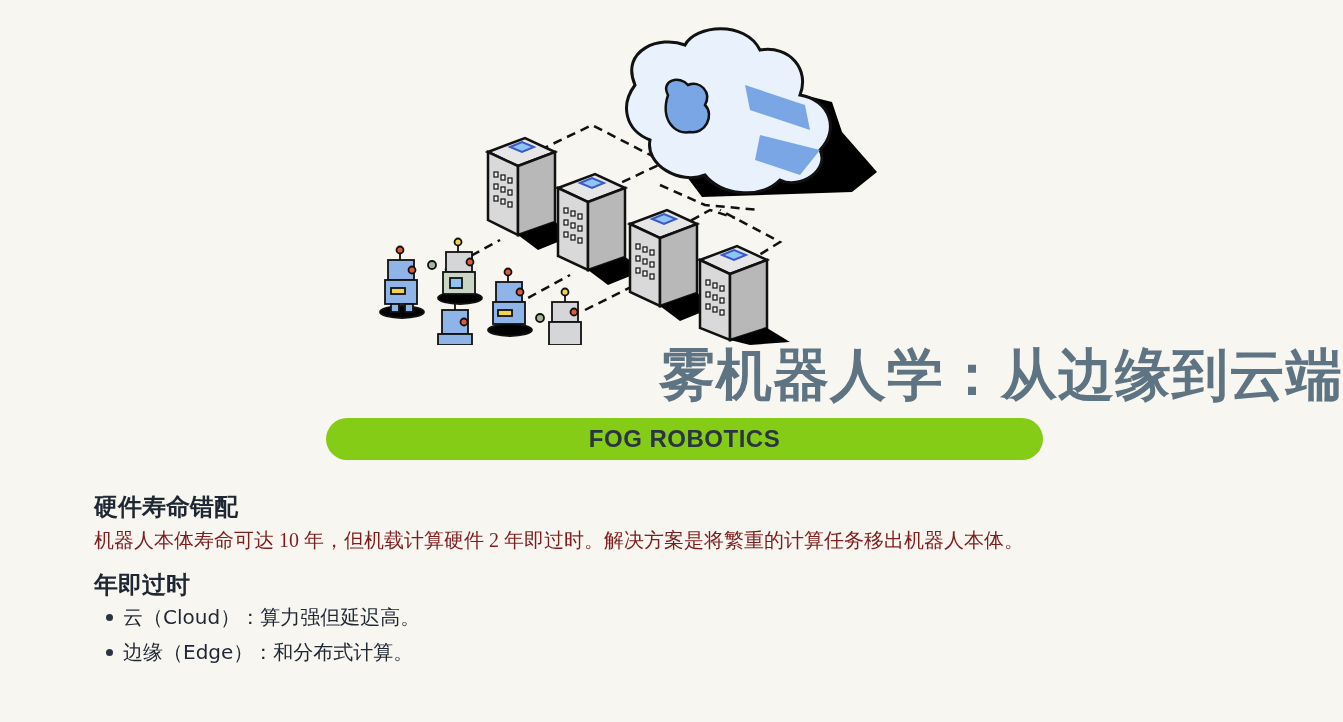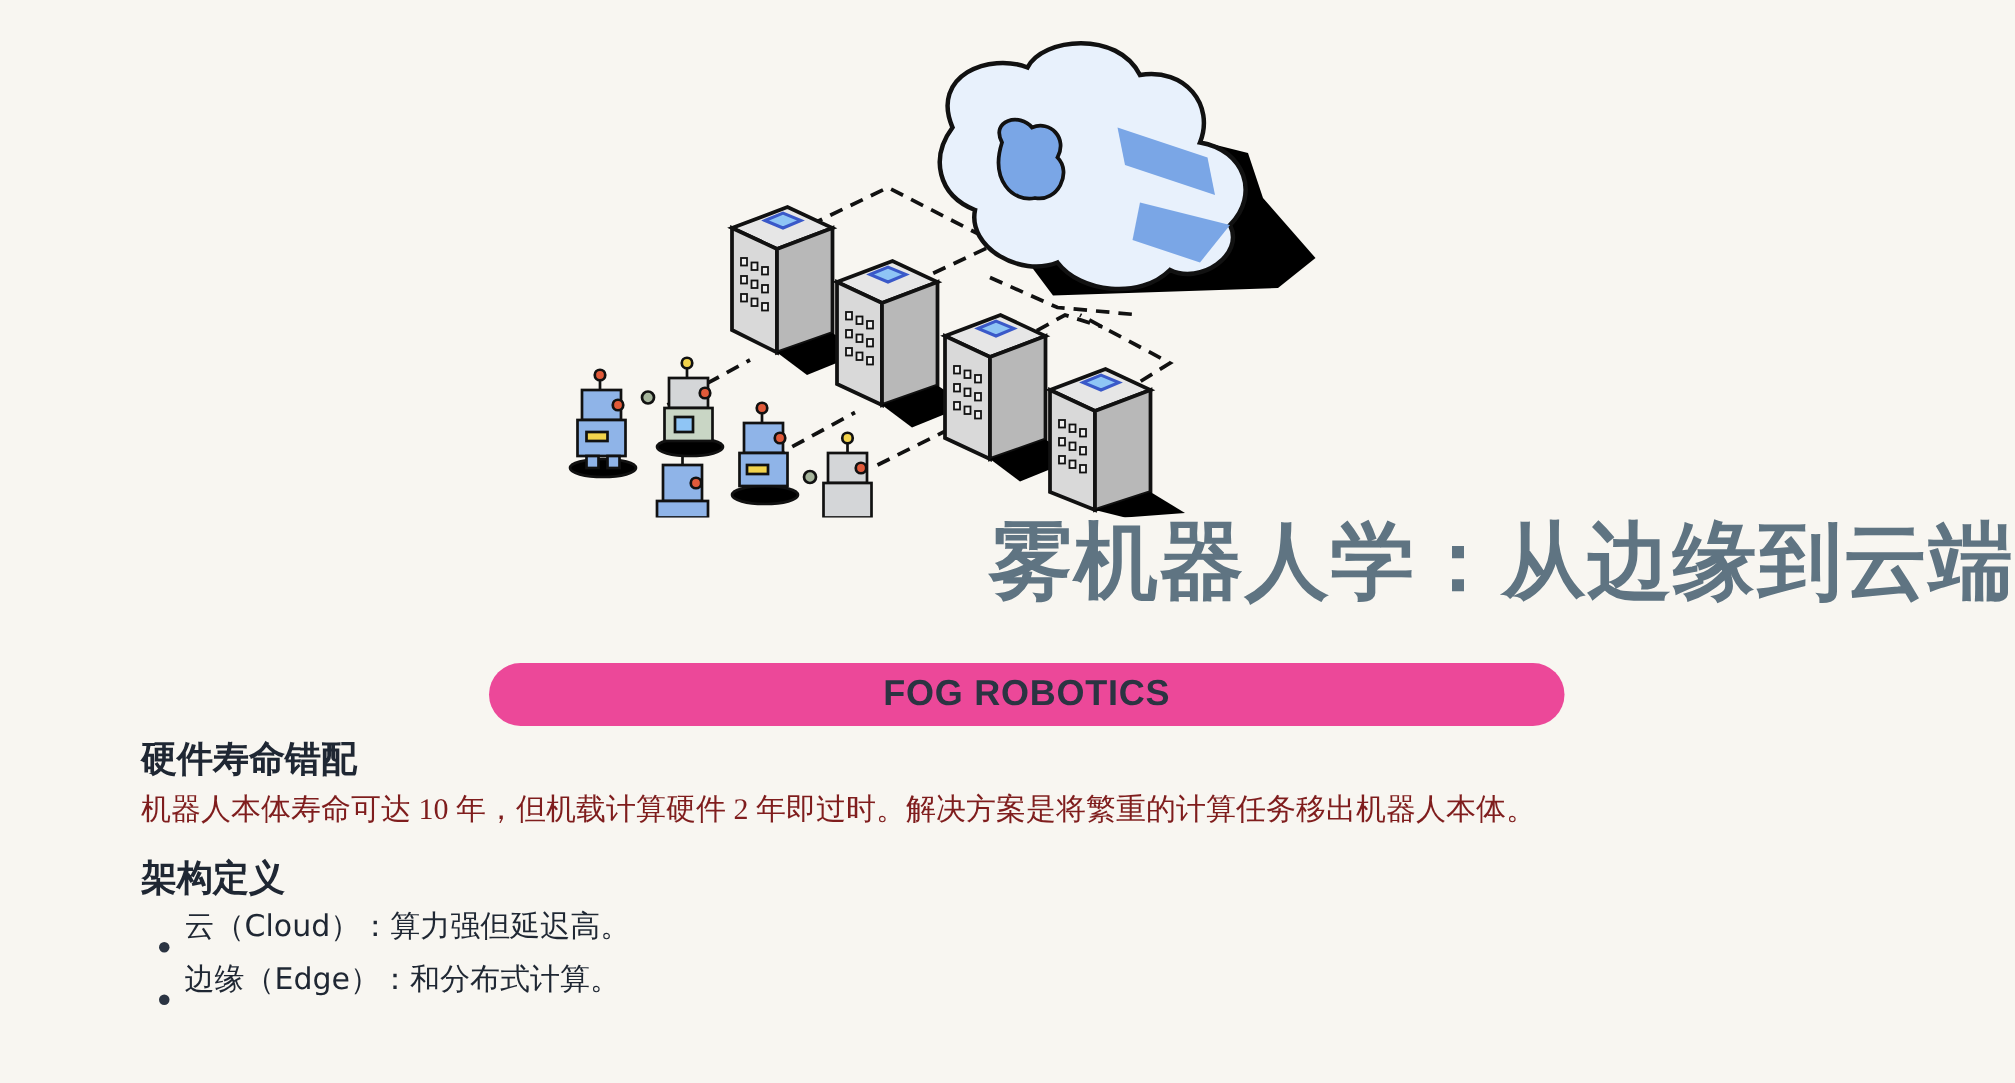--- a/index.html
+++ b/index.html
@@ -31,25 +31,25 @@
       font-family: "DejaVu Serif", "Liberation Serif", serif;
       font-weight: bold;
       font-size: 56px;
       line-height: 76px;
       color: #5f7482;
       letter-spacing: 1px;
     }
     .subtitle-pill {
       position: absolute;
       left: 326px;
-      top: 442px;
+      top: 418px;
       width: 717px;
       height: 42px;
       border-radius: 21px;
-      background: #ec4899;
+      background: #84cc16;
       display: flex;
       align-items: center;
       justify-content: center;
     }
     .subtitle-pill span {
       font-family: "Liberation Sans", sans-serif;
       font-weight: bold;
       font-size: 24px;
       color: #2b3442;
       letter-spacing: 0.5px;
@@ -72,21 +72,21 @@
     .bullets {
       list-style: none;
       margin: 0;
       padding: 0;
     }
     .bullets li {
       font-size: 20px;
       line-height: 35px;
       color: #1f2733;
       display: flex;
-      align-items: flex-end;
+      align-items: center;
     }
     .bullet-dot {
       display: inline-block;
       width: 7px;
       height: 7px;
       border-radius: 50%;
       background: #2b3442;
       margin: 0 10px 0 12px;
     }
   </style>
@@ -235,21 +235,21 @@
 <div class="subtitle-pill">
   <span>FOG ROBOTICS</span>
 </div>
 
 <div class="section" style="top: 492px; font-family: Liberation Serif, serif;">
   <div class="heading">硬件寿命错配</div>
   <div class="para" style="margin-top: 4px;">机器人本体寿命可达 10 年，但机载计算硬件 2 年即过时。解决方案是将繁重的计算任务移出机器人本体。</div>
 </div>
 
 <div class="section" style="top: 570px;">
-  <div class="heading">架构定义</div>
+  <div class="heading">年即过时</div>
   <ul class="bullets">
     <li>
       <span class="bullet-dot"></span>
       <span>云（Cloud）：算力强但延迟高。</span>
     </li>
     <li>
       <span class="bullet-dot"></span>
       <span>边缘（Edge）：和分布式计算。</span>
     </li>
   </ul>

